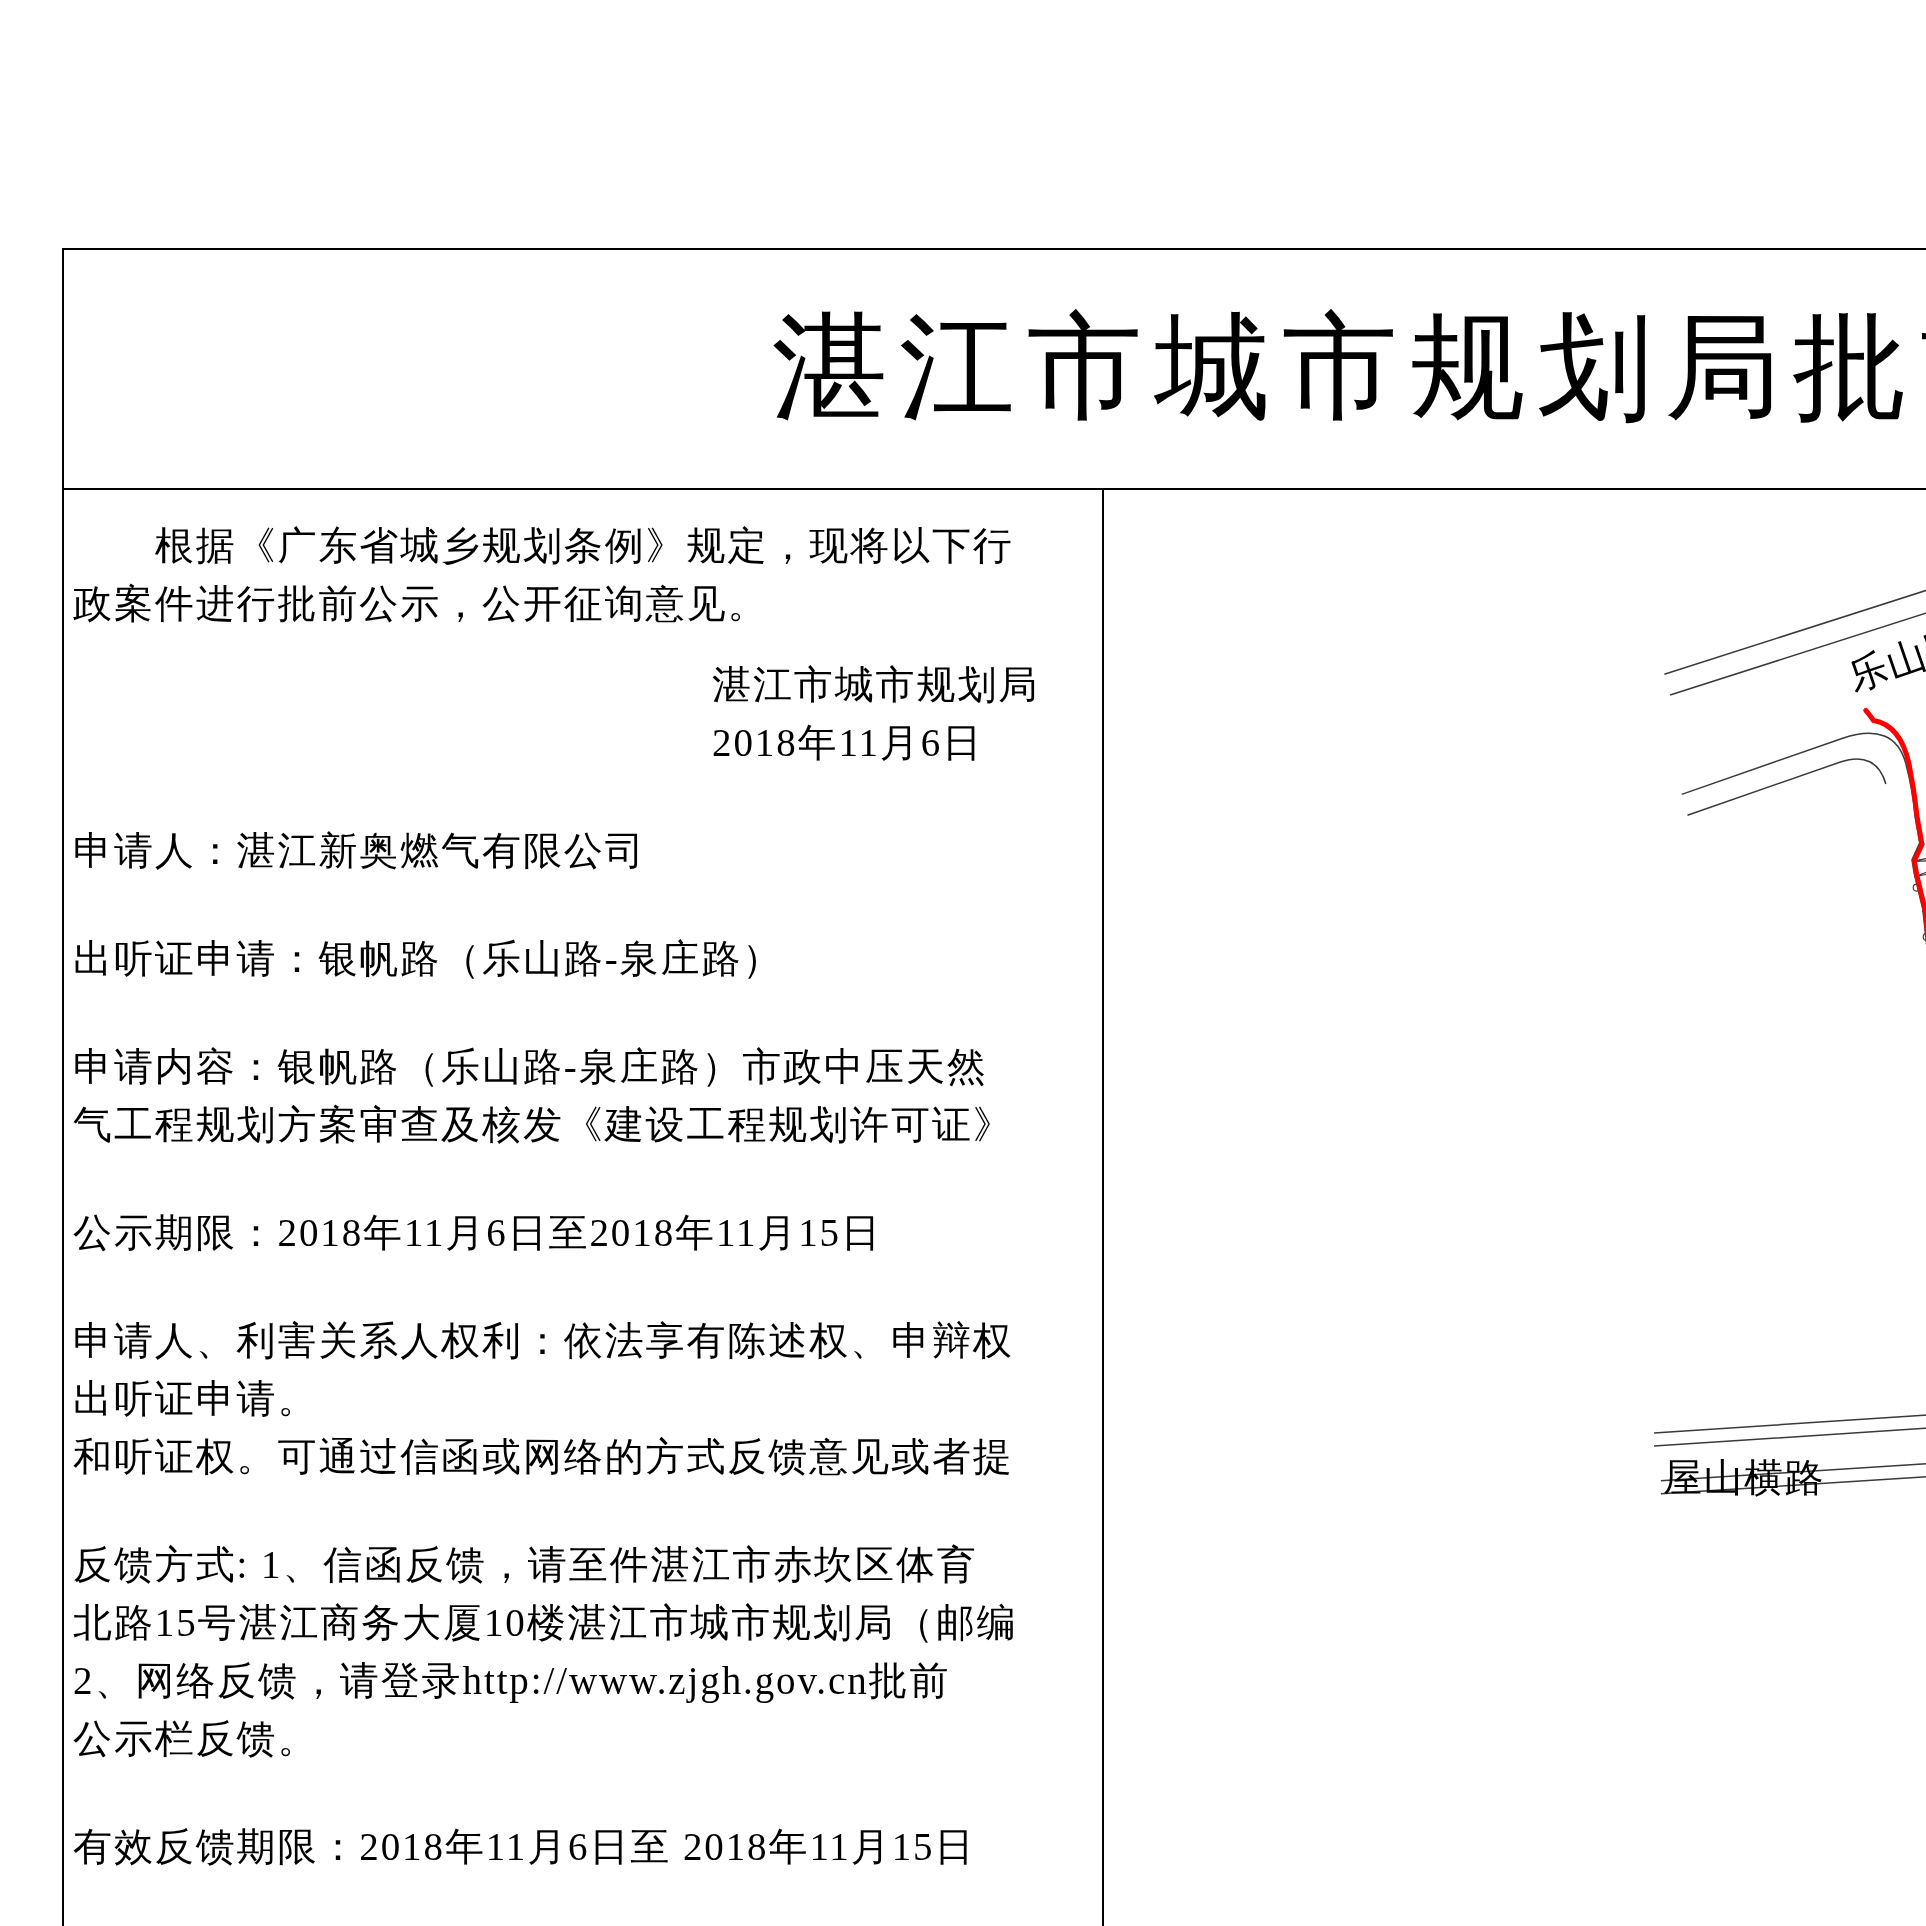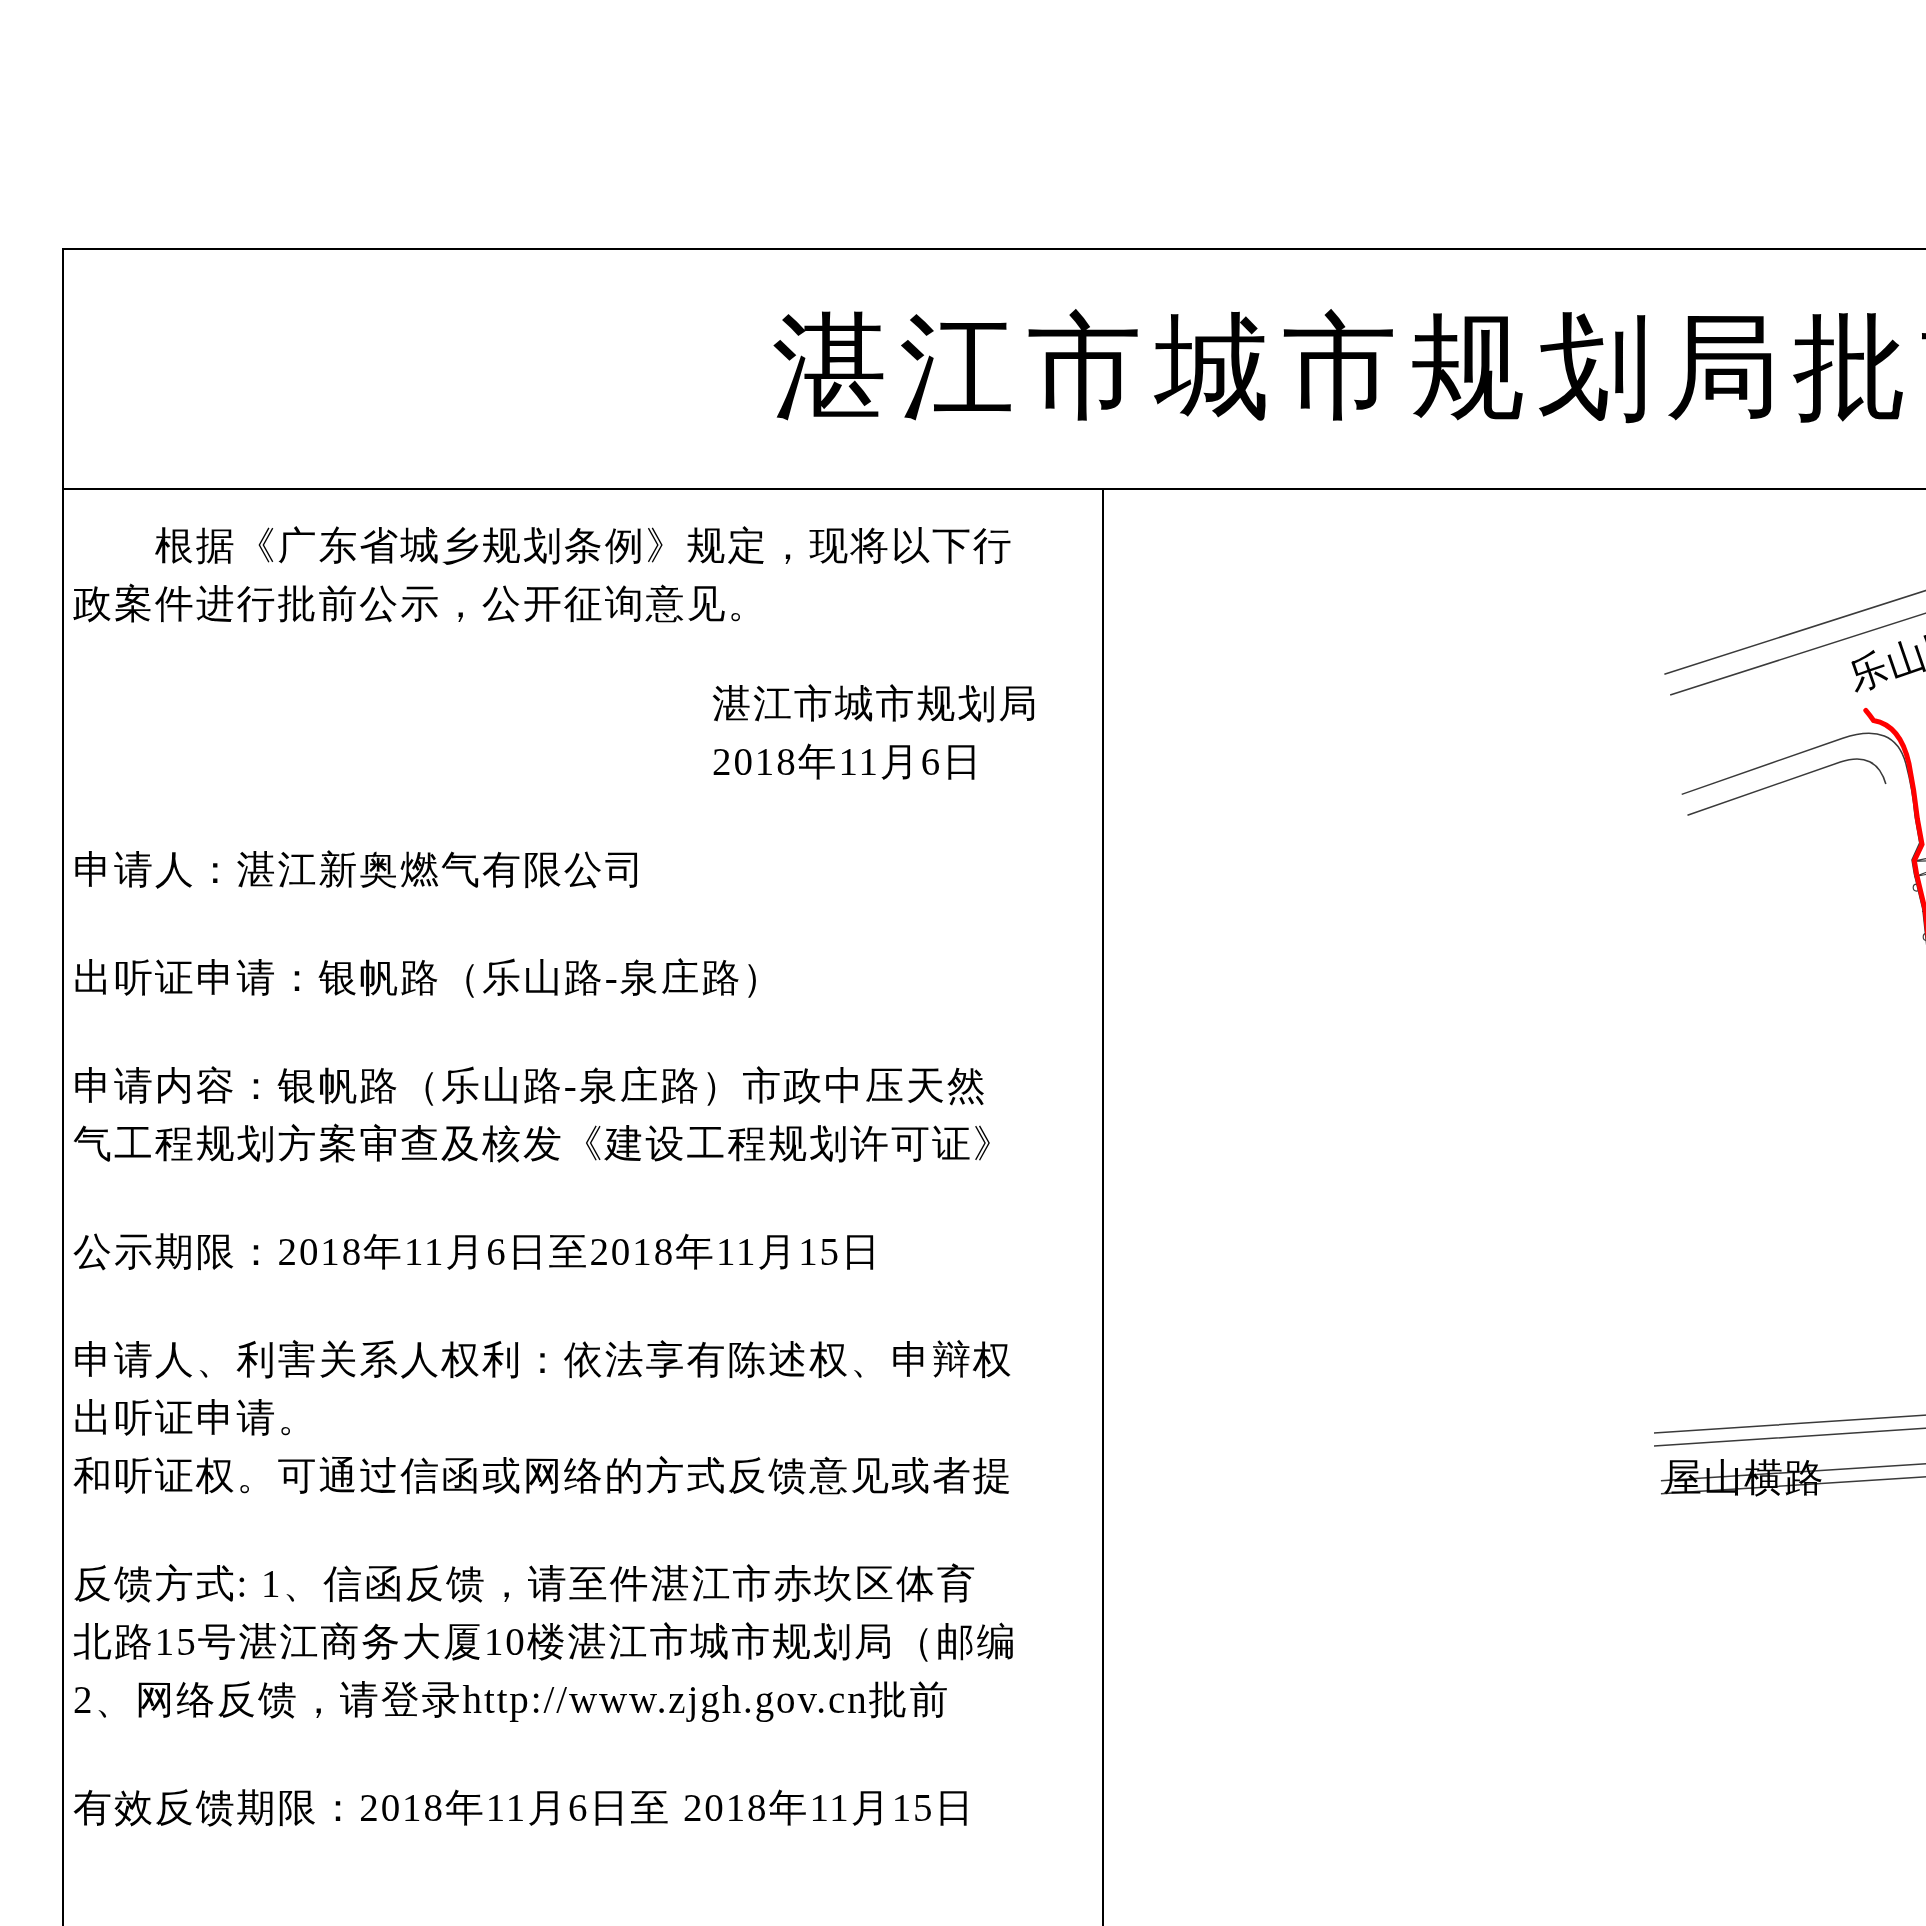--- a/index.html
+++ b/index.html
@@ -17,21 +17,21 @@
   .title-band .title{font-size:116px;letter-spacing:11.6px;font-weight:400;white-space:nowrap;}
 
   
   .v-divider{position:absolute;left:1102px;top:490px;width:2.3px;height:1838px;background:#000;}
 
   
   .text-col{position:absolute;left:73px;top:497px;width:1017px;font-size:39px;
             letter-spacing:1.9px;line-height:58px;}
   .para{margin-top:50px;}
   .para.first{margin-top:20px;}
-  .para.sig{margin-top:42px;margin-left:639px;}
+  .para.sig{margin-top:23px;margin-left:639px;}
   .tl{white-space:nowrap;height:58px;}
 
   
   .map{position:absolute;left:1104px;top:493px;width:1908px;height:1836px;}
   .map svg{position:absolute;left:0;top:0;}
   .maplabel{position:absolute;font-size:39px;letter-spacing:1.5px;white-space:nowrap;}
 </style>
 </head>
 <body>
 
@@ -67,20 +67,21 @@
   </div>
   <div class="para">
     <div class="tl">申请人、利害关系人权利：依法享有陈述权、申辩权</div>
     <div class="tl">出听证申请。</div>
     <div class="tl">和听证权。可通过信函或网络的方式反馈意见或者提</div>
   </div>
   <div class="para">
     <div class="tl">反馈方式: 1、信函反馈，请至件湛江市赤坎区体育</div>
     <div class="tl">北路15号湛江商务大厦10楼湛江市城市规划局（邮编</div>
     <div class="tl">2、网络反馈，请登录http://www.zjgh.gov.cn批前</div>
+    <div class="tl">公示栏反馈。</div>
   </div>
   <div class="para">
     <div class="tl">有效反馈期限：2018年11月6日至 2018年11月15日</div>
 
   </div>
 
 </div>
 
 <div class="map">
   <svg width="1908" height="1836" viewBox="0 0 4954 4766" xmlns="http://www.w3.org/2000/svg">

